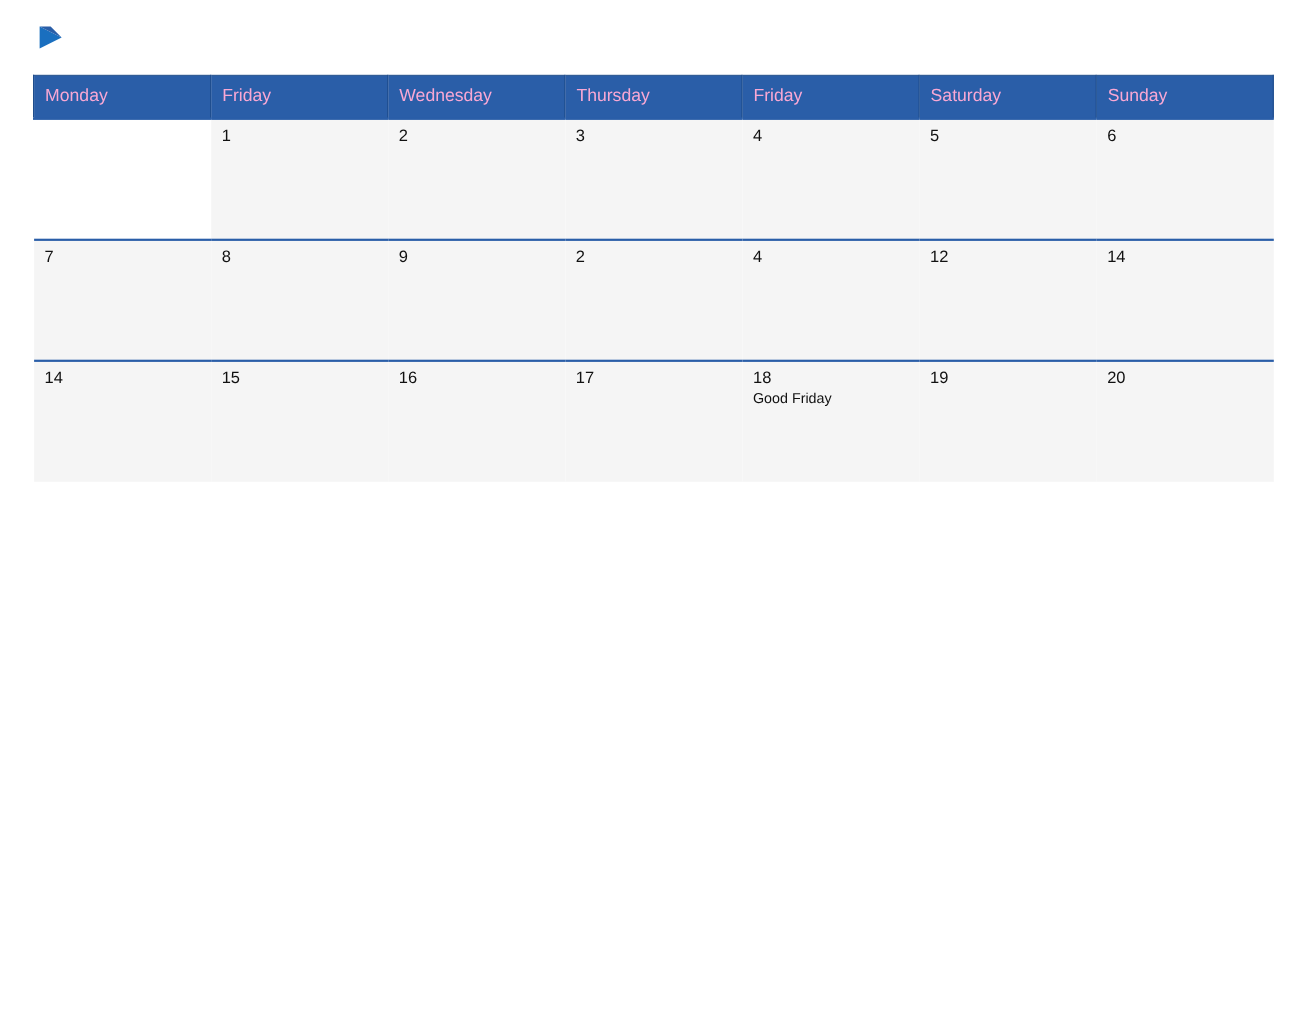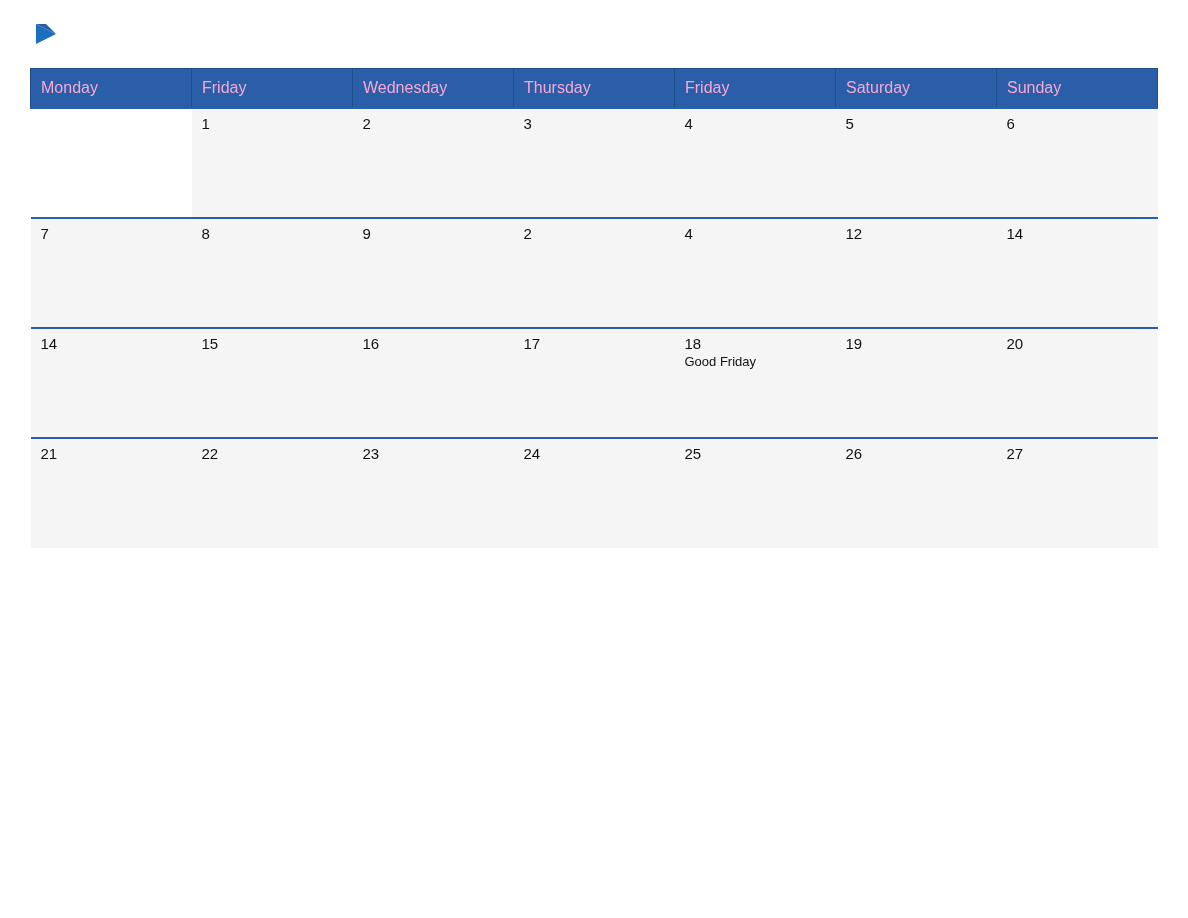--- a/index.html
+++ b/index.html
@@ -218,37 +218,14 @@
           <span class="day-number">18</span>
           <span class="event-label">Good Friday</span>
         </td>
         <td>
           <span class="day-number">19</span>
         </td>
         <td>
           <span class="day-number">20</span>
         </td>
       </tr>
-      <tr>
-        <td>
-          <span class="day-number">21</span>
-        </td>
-        <td>
-          <span class="day-number">22</span>
-        </td>
-        <td>
-          <span class="day-number">23</span>
-        </td>
-        <td>
-          <span class="day-number">24</span>
-        </td>
-        <td>
-          <span class="day-number">25</span>
-        </td>
-        <td>
-          <span class="day-number">26</span>
-        </td>
-        <td>
-          <span class="day-number">27</span>
-        </td>
-      </tr>
     </tbody>
 </table>
 
 </body></html>

